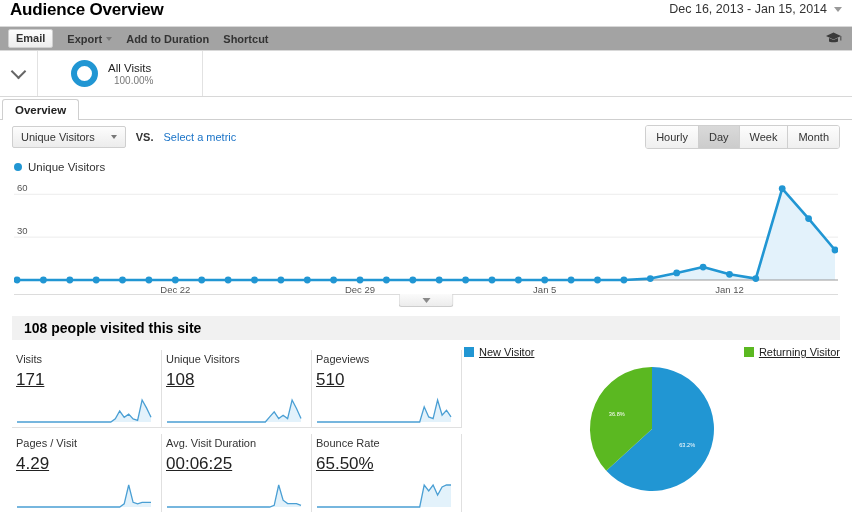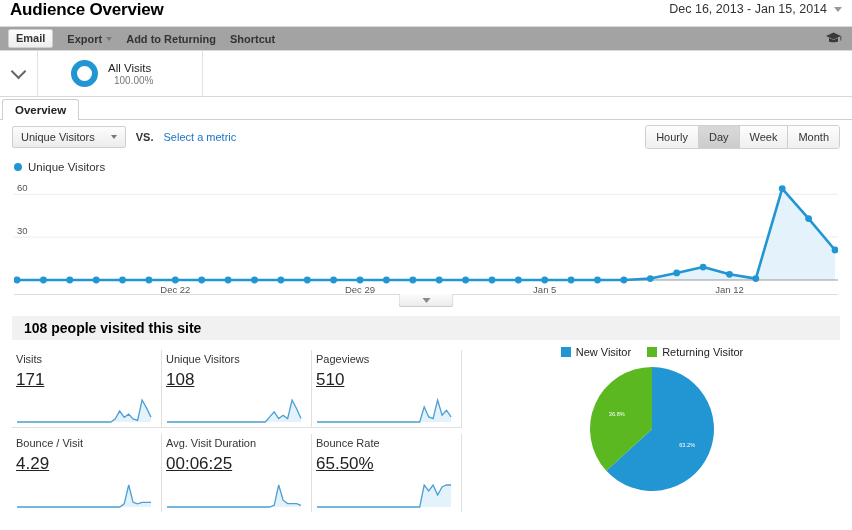--- a/index.html
+++ b/index.html
@@ -265,22 +265,23 @@
   .kpi-label { font-size: 11px; color: #333; line-height: 14px; }
   .kpi-value { font-size: 17px; color: #222; line-height: 28px; font-weight: 400; text-decoration: underline; }
   .kpi-spark { position: absolute; left: 2px; bottom: 2px; }
 
   .piewrap {
     flex: 1;
     position: relative;
     padding-top: 0;
   }
   .pielegend {
-    display: flex; justify-content: center; gap: 16px;
+    display: flex; justify-content: space-between; gap: 16px;
     margin-top: -4px;
+    text-decoration: underline;
   }
   .pl-item { display: flex; align-items: center; gap: 5px; }
   .pl-swatch { width: 10px; height: 10px; }
   .pl-text { font-size: 11px; color: #222; }
   .pie { display: block; margin: 6px auto 0; }
   .pie-label { font-size: 5.6px; fill: #fff; font-family: "Liberation Sans", sans-serif; }
 
   .axis-text { font-size: 9.5px; fill: #555; font-family: "Liberation Sans", sans-serif; }
   .ylab { font-size: 9.5px; fill: #555; font-family: "Liberation Sans", sans-serif; }
 </style>
@@ -296,21 +297,21 @@
       <span class="caret"></span>
     </div>
   </div>
 
   <div class="toolbar">
     <div class="tb-btn">Email</div>
     <div class="tb-link">
       <span>Export</span>
       <span class="caret"></span>
     </div>
-    <div class="tb-link">Add to Returning</div>
+    <div class="tb-link">Add to Duration</div>
     <div class="tb-link">Shortcut</div>
     <div class="cap-icon">
       <svg width="17" height="13" viewBox="0 0 17 13">
         <path d="M1,5 L8.5,1.5 L16,5 L8.5,8.5 Z" fill="#3a3a3a"></path>
         <path d="M4,7 L4,10.5 C4,11.5 13,11.5 13,10.5 L13,7 L8.5,9 Z" fill="#3a3a3a"></path>
         <path d="M15.4,5.3 L15.4,9.5 L16.3,9.5 L16.3,5.1 Z" fill="#3a3a3a"></path>
       </svg>
     </div>
   </div>
 
@@ -429,21 +430,21 @@
       </div>
       <div class="kpi rowtop">
         <div class="kpi-label">Pageviews</div>
         <div class="kpi-value">510</div>
         <svg class="kpi-spark" width="140" height="28" viewBox="0 0 140 28">
             <path d="M3,25 L3.0,25.0 L7.5,25.0 L11.9,25.0 L16.4,25.0 L20.9,25.0 L25.3,25.0 L29.8,25.0 L34.3,25.0 L38.7,25.0 L43.2,25.0 L47.7,25.0 L52.1,25.0 L56.6,25.0 L61.1,25.0 L65.5,25.0 L70.0,25.0 L74.5,25.0 L78.9,25.0 L83.4,25.0 L87.9,25.0 L92.3,25.0 L96.8,25.0 L101.3,25.0 L105.7,25.0 L110.2,9.8 L114.7,19.9 L119.1,21.6 L123.6,3.0 L128.1,18.2 L132.5,13.2 L137.0,19.9 L137,25 Z" fill="#e3f2fb"></path>
             <path d="M3.0,25.0 L7.5,25.0 L11.9,25.0 L16.4,25.0 L20.9,25.0 L25.3,25.0 L29.8,25.0 L34.3,25.0 L38.7,25.0 L43.2,25.0 L47.7,25.0 L52.1,25.0 L56.6,25.0 L61.1,25.0 L65.5,25.0 L70.0,25.0 L74.5,25.0 L78.9,25.0 L83.4,25.0 L87.9,25.0 L92.3,25.0 L96.8,25.0 L101.3,25.0 L105.7,25.0 L110.2,9.8 L114.7,19.9 L119.1,21.6 L123.6,3.0 L128.1,18.2 L132.5,13.2 L137.0,19.9" fill="none" stroke="#4a9fd4" stroke-width="1.3"></path>
           </svg>
       </div>
       <div class="kpi">
-        <div class="kpi-label">Bounce / Visit</div>
+        <div class="kpi-label">Pages / Visit</div>
         <div class="kpi-value">4.29</div>
         <svg class="kpi-spark" width="140" height="28" viewBox="0 0 140 28">
             <path d="M3,25 L3.0,25.0 L7.5,25.0 L11.9,25.0 L16.4,25.0 L20.9,25.0 L25.3,25.0 L29.8,25.0 L34.3,25.0 L38.7,25.0 L43.2,25.0 L47.7,25.0 L52.1,25.0 L56.6,25.0 L61.1,25.0 L65.5,25.0 L70.0,25.0 L74.5,25.0 L78.9,25.0 L83.4,25.0 L87.9,25.0 L92.3,25.0 L96.8,25.0 L101.3,25.0 L105.7,25.0 L110.2,21.9 L114.7,3.0 L119.1,20.3 L123.6,21.9 L128.1,20.3 L132.5,20.3 L137.0,20.3 L137,25 Z" fill="#e3f2fb"></path>
             <path d="M3.0,25.0 L7.5,25.0 L11.9,25.0 L16.4,25.0 L20.9,25.0 L25.3,25.0 L29.8,25.0 L34.3,25.0 L38.7,25.0 L43.2,25.0 L47.7,25.0 L52.1,25.0 L56.6,25.0 L61.1,25.0 L65.5,25.0 L70.0,25.0 L74.5,25.0 L78.9,25.0 L83.4,25.0 L87.9,25.0 L92.3,25.0 L96.8,25.0 L101.3,25.0 L105.7,25.0 L110.2,21.9 L114.7,3.0 L119.1,20.3 L123.6,21.9 L128.1,20.3 L132.5,20.3 L137.0,20.3" fill="none" stroke="#4a9fd4" stroke-width="1.3"></path>
           </svg>
       </div>
       <div class="kpi">
         <div class="kpi-label">Avg. Visit Duration</div>
         <div class="kpi-value">00:06:25</div>
         <svg class="kpi-spark" width="140" height="28" viewBox="0 0 140 28">

